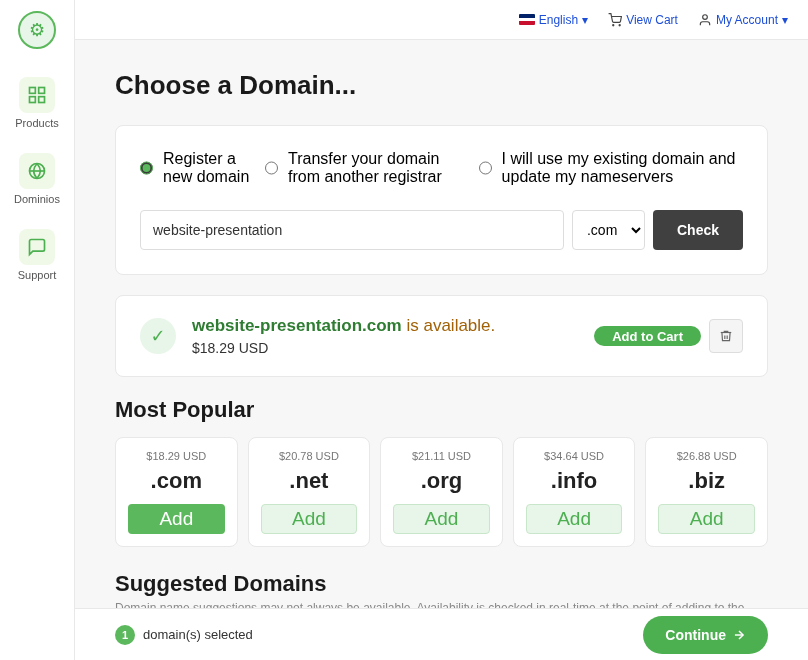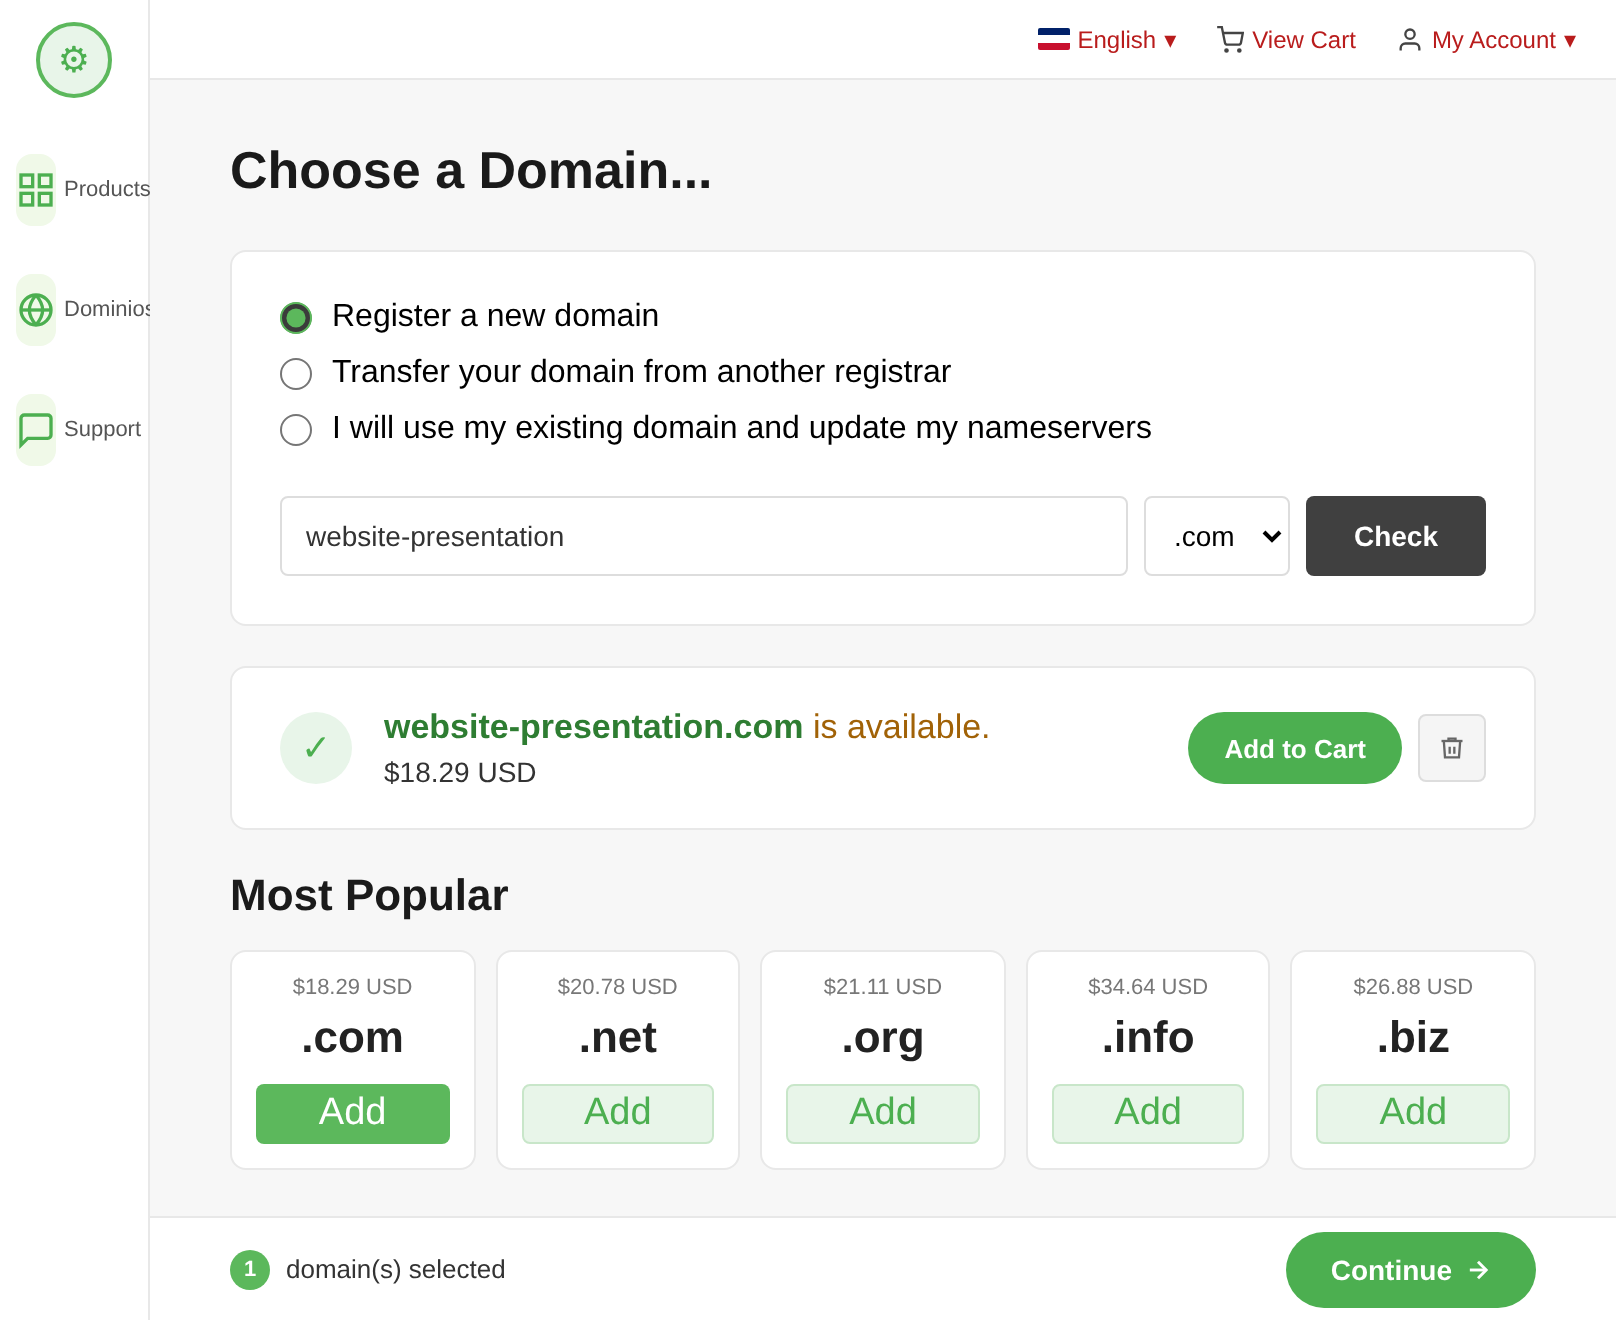--- a/index.html
+++ b/index.html
@@ -16,21 +16,21 @@
       padding-top: 10px;
       gap: 0;
     }
     .sidebar-logo {
       width: 40px;
       height: 40px;
       margin-bottom: 15px;
     }
     .sidebar-item {
       display: flex;
-      flex-direction: row;
+      flex-direction: column;
       align-items: center;
       padding: 12px 8px;
       cursor: pointer;
       width: 100%;
       text-align: center;
       gap: 4px;
     }
     .sidebar-item .icon-circle {
       width: 36px;
       height: 36px;
@@ -61,21 +61,21 @@
       align-items: center;
       justify-content: flex-end;
       padding: 0 20px;
       gap: 20px;
     }
     .topnav-item {
       display: flex;
       align-items: center;
       gap: 4px;
       font-size: 12px;
-      color: #b91c1c;
+      color: #1d4ed8;
       cursor: pointer;
     }
     .flag-icon {
       width: 16px;
       height: 11px;
       background: linear-gradient(180deg, #012169 33%, #fff 33%, #fff 66%, #C8102E 66%);
       border-radius: 1px;
       position: relative;
       overflow: hidden;
     }
@@ -94,21 +94,21 @@
     
     .card {
       background: #fff;
       border-radius: 8px;
       border: 1px solid #e8e8e8;
       padding: 24px;
       margin-bottom: 20px;
     }
 
     
-    .radio-group { display: flex; flex-direction: column; gap: 10px; }
+    .radio-group { display: flex; flex-direction: row; gap: 10px; }
     .radio-option { display: flex; align-items: center; gap: 10px; cursor: pointer; }
     .radio-option input[type="radio"] { accent-color: #5cb85c; width: 16px; height: 16px; }
 
     
     .search-row {
       display: flex;
       align-items: center;
       gap: 8px;
       margin-top: 24px;
     }
@@ -166,21 +166,21 @@
       justify-content: center;
       color: #4caf50;
       font-size: 18px;
     }
     .available-name { font-size: 17px; font-weight: 600; }
     .available-name .domain-green { color: #2e7d32; }
     .available-name .available-text { color: #a16207; font-weight: 400; }
     .available-price { font-size: 14px; color: #333; margin-top: 4px; font-weight: 500; }
     .available-right { display: flex; align-items: center; gap: 8px; }
     .add-to-cart-btn {
-      height: 36px;
+      height: 20px;
       padding: 0 18px;
       background: #4caf50;
       color: #fff;
       border: none;
       border-radius: 20px;
       font-size: 13px;
       font-weight: 600;
       cursor: pointer;
     }
     .trash-btn {

